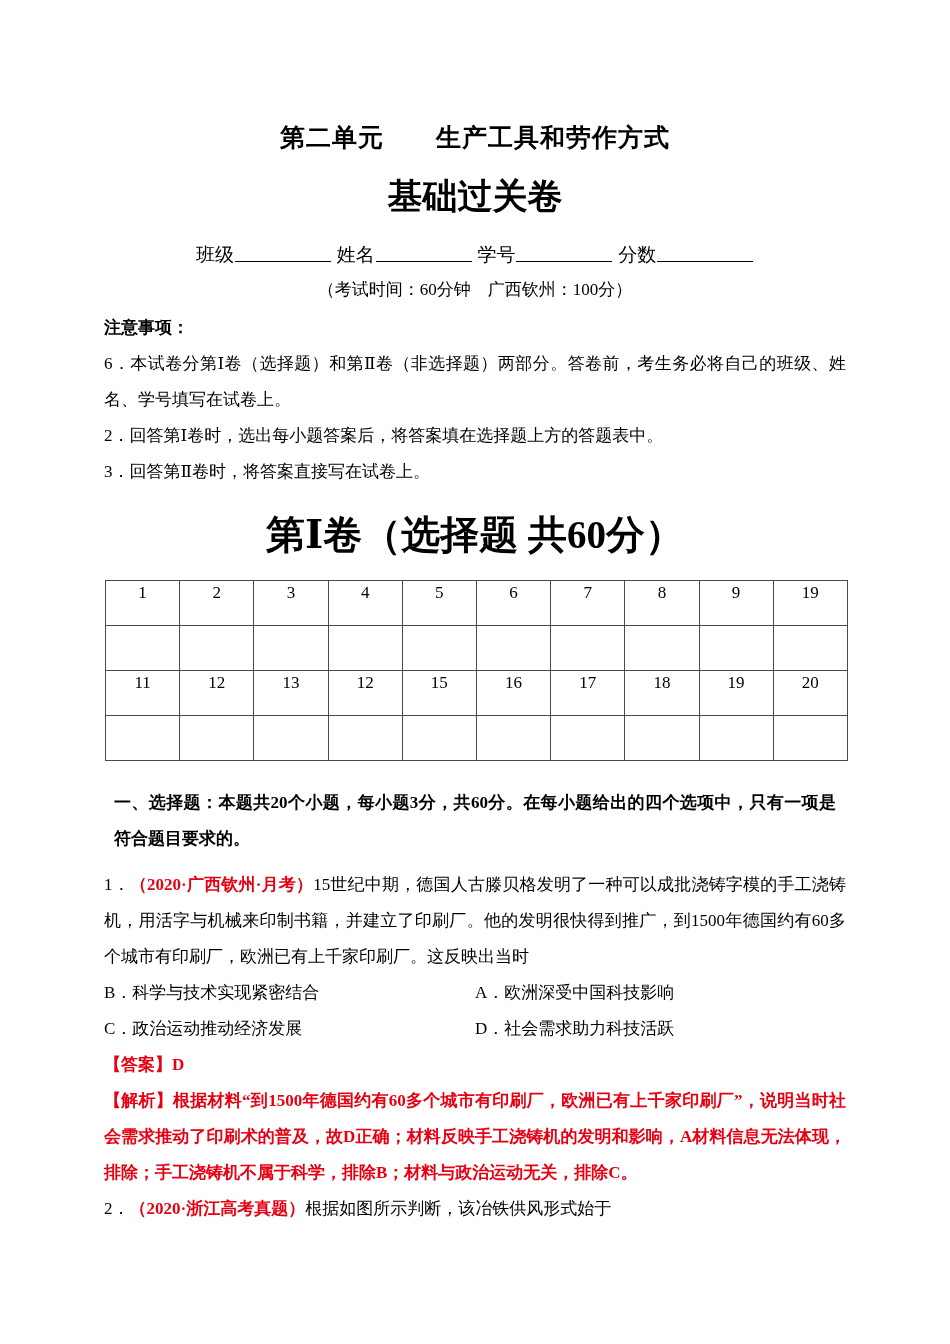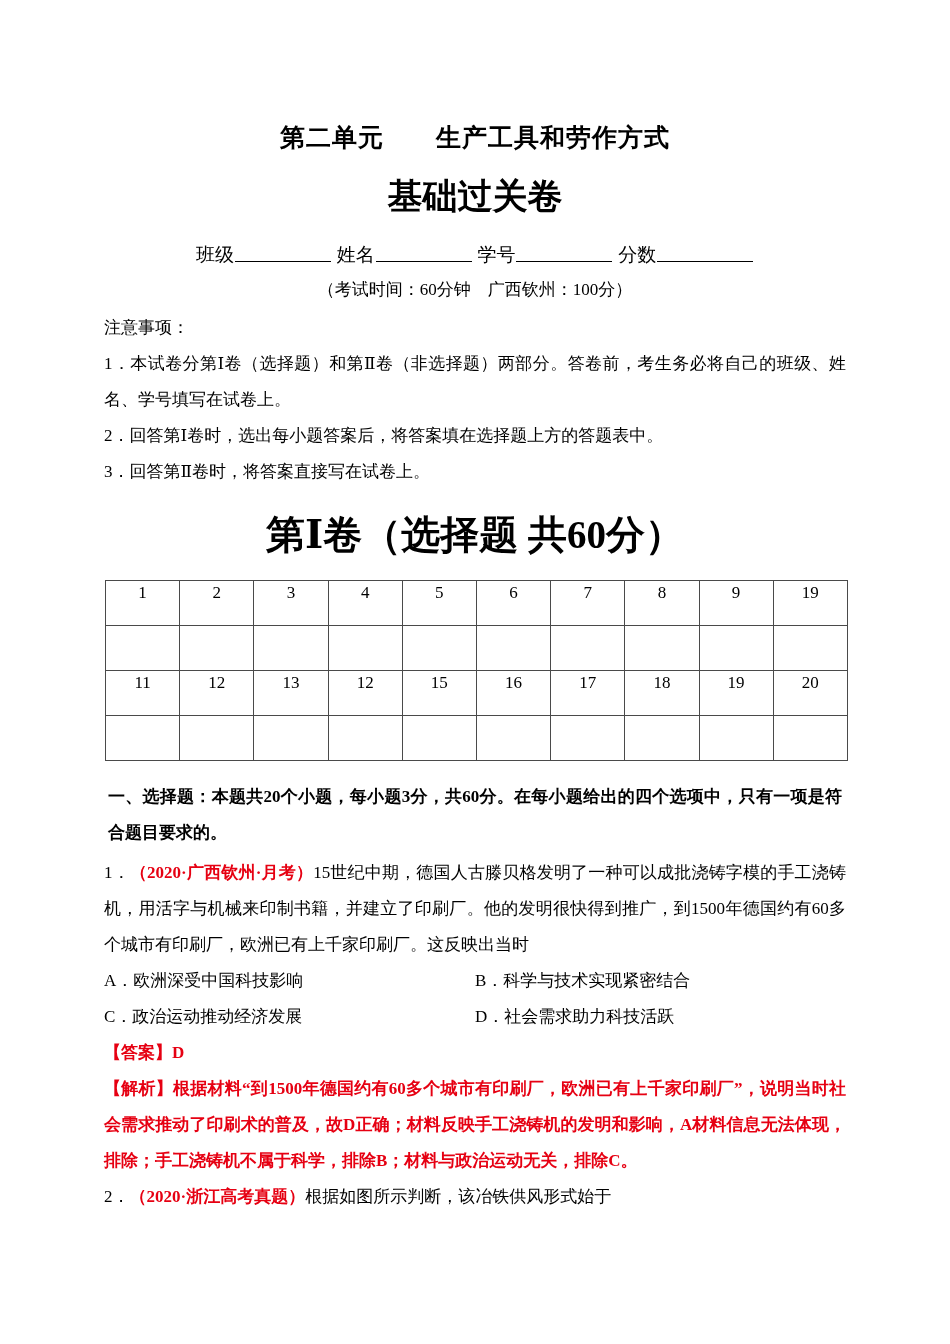--- a/index.html
+++ b/index.html
@@ -63,20 +63,21 @@
     padding-top: 6px;
     white-space: pre;
   }
 
   
   .notice-head {
     font-size: 17px;
     line-height: 36px;
     margin: 0;
     padding-top: 6px;
+    font-weight: bold;
   }
   .notice-item {
     font-size: 17px;
     line-height: 36px;
     margin: 0;
     text-align: justify;
   }
 
   
   .part-heading {
@@ -104,21 +105,21 @@
     font-size: 17px;
     padding-top: 2px;
     line-height: 20px;
   }
 
   
   .section-heading {
     font-size: 17px;
     font-weight: bold;
     line-height: 36px;
-    margin: 4px;
+    margin: 10px;
     padding-top: 14px;
     text-align: justify;
   }
 
   
   .question {
     font-size: 17px;
     line-height: 36px;
     margin: 0;
     text-align: justify;
@@ -153,21 +154,21 @@
 
   <h1 class="doc-title">第二单元　　生产工具和劳作方式</h1>
 
   <h2 class="doc-subtitle">基础过关卷</h2>
 
   <p class="info-line"><span>班级</span><span class="blank"></span> <span>姓名</span><span class="blank"></span> <span>学号</span><span class="blank"></span> <span>分数</span><span class="blank"></span></p>
 
   <p class="exam-meta">（考试时间：60分钟　广西钦州：100分）</p>
 
   <p class="notice-head">注意事项：</p>
-  <p class="notice-item">1．本试卷分第Ⅰ卷（选择题）和第Ⅱ卷（非选择题）两部分。答卷前，考生务必将自己的班级、姓名、学号填写在试卷上。</p>
+  <p class="notice-item">6．本试卷分第Ⅰ卷（选择题）和第Ⅱ卷（非选择题）两部分。答卷前，考生务必将自己的班级、姓名、学号填写在试卷上。</p>
   <p class="notice-item">2．回答第Ⅰ卷时，选出每小题答案后，将答案填在选择题上方的答题表中。</p>
   <p class="notice-item">3．回答第Ⅱ卷时，将答案直接写在试卷上。</p>
 
   <h2 class="part-heading">第Ⅰ卷（选择题 共60分）</h2>
 
   <table class="answer-table">
     <tbody>
       <tr>
         <td>1</td>
         <td>2</td>
@@ -217,22 +218,22 @@
         <td></td>
       </tr>
     </tbody>
   </table>
 
   <p class="section-heading">一、选择题：本题共20个小题，每小题3分，共60分。在每小题给出的四个选项中，只有一项是符合题目要求的。</p>
 
   <p class="question"><span>1．</span><span class="q-src">（2020·广西钦州·月考）</span><span>15世纪中期，德国人古滕贝格发明了一种可以成批浇铸字模的手工浇铸机，用活字与机械来印制书籍，并建立了印刷厂。他的发明很快得到推广，到1500年德国约有60多个城市有印刷厂，欧洲已有上千家印刷厂。这反映出当时</span></p>
 
   <div class="options-row">
+    <div class="opt">B．科学与技术实现紧密结合</div>
     <div class="opt">A．欧洲深受中国科技影响</div>
-    <div class="opt">B．科学与技术实现紧密结合</div>
   </div>
   <div class="options-row">
     <div class="opt">C．政治运动推动经济发展</div>
     <div class="opt">D．社会需求助力科技活跃</div>
   </div>
 
   <p class="analysis nowrap"><span>【答案】</span><span>D</span></p>
 
   <p class="analysis"><span>【解析】</span><span>根据材料“到1500年德国约有60多个城市有印刷厂，欧洲已有上千家印刷厂”，说明当时社会需求推动了印刷术的普及，故D正确；材料反映手工浇铸机的发明和影响，A材料信息无法体现，排除；手工浇铸机不属于科学，排除B；材料与政治运动无关，排除C。</span></p>
 

